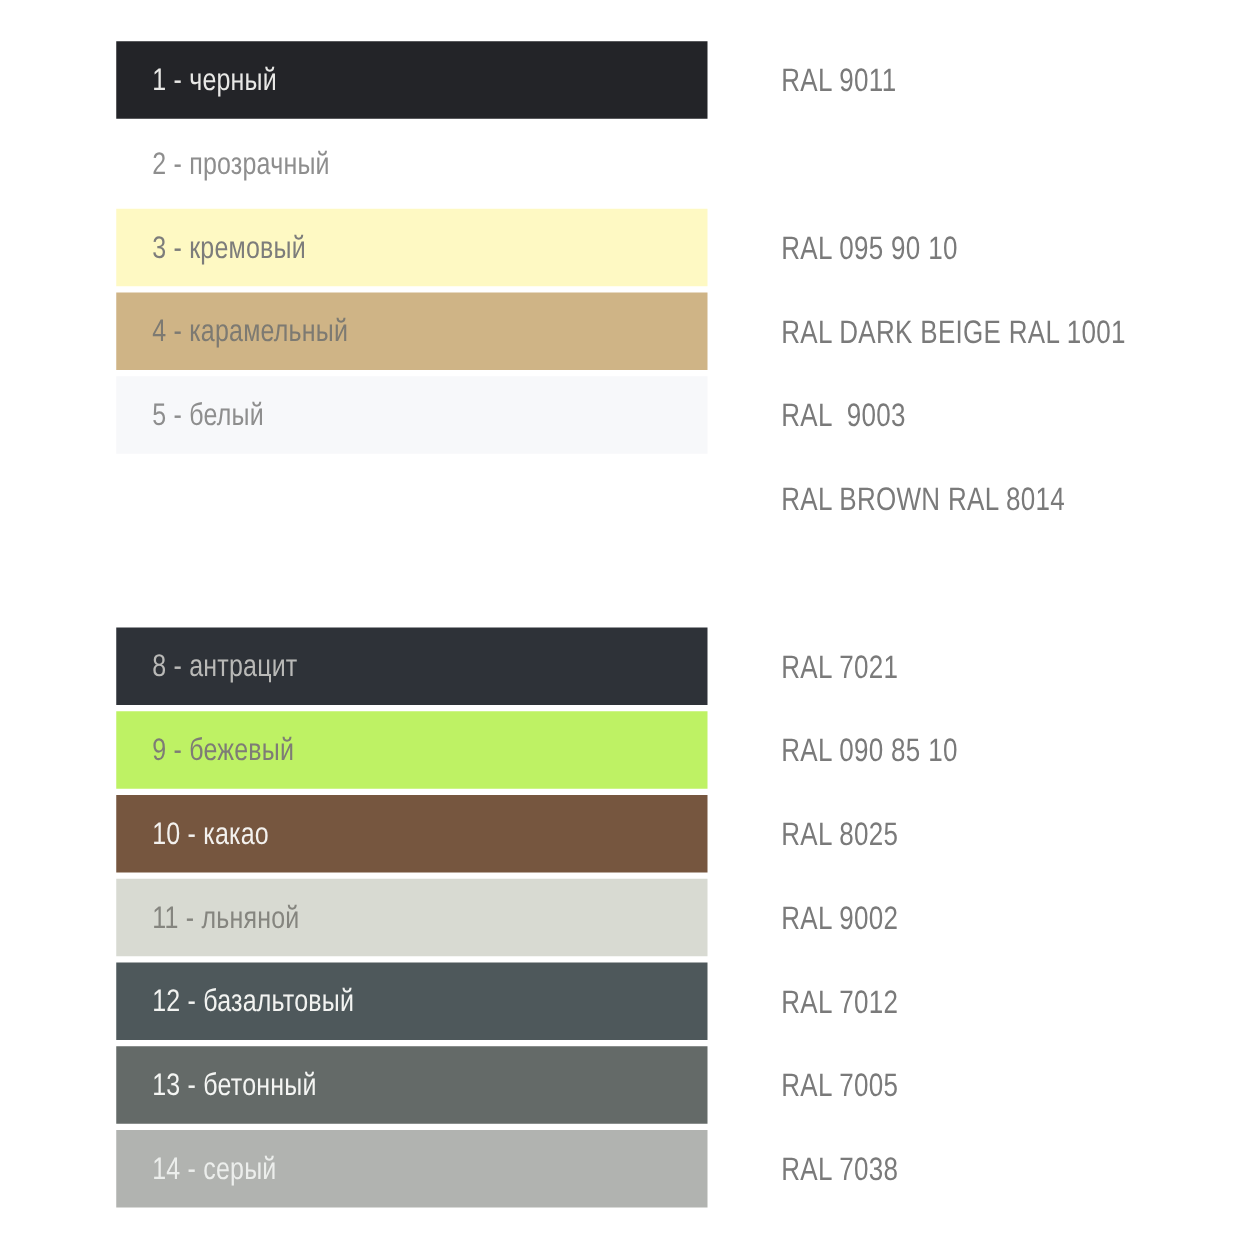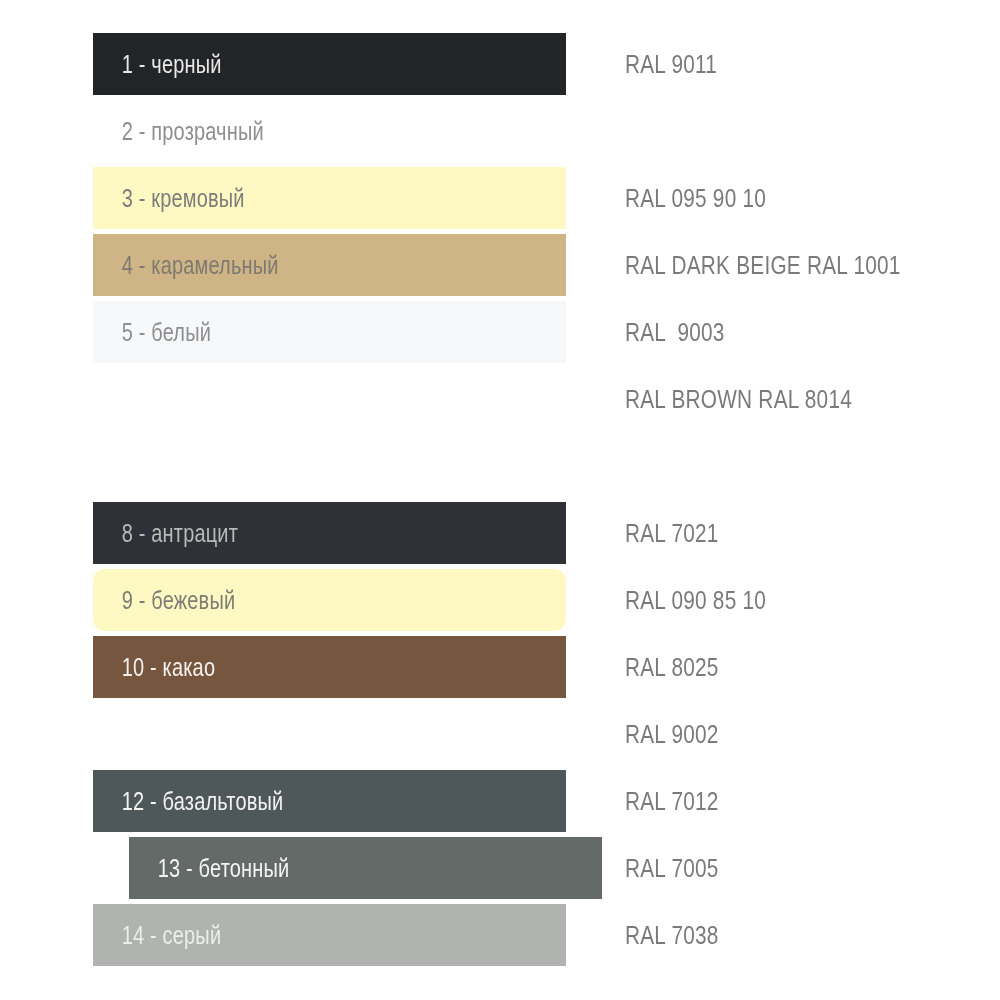--- a/index.html
+++ b/index.html
@@ -91,42 +91,45 @@
     <div class="row" style="top: 368px; height: 62px;">
       <div class="ral">RAL BROWN RAL 8014</div>
     </div>
     <div class="row" style="top: 502px; height: 62px;">
       <div class="swatch" style="background: rgb(46, 50, 56);">
         <span class="swatch-label" style="color: rgb(185, 185, 183);">8 - антрацит</span>
       </div>
       <div class="ral">RAL 7021</div>
     </div>
     <div class="row" style="top: 569px; height: 62px;">
-      <div class="swatch" style="background: #fef9c3; border-radius: 12px;">
+      <div class="swatch" style="background: #bef264;">
         <span class="swatch-label" style="color: rgb(126, 124, 118);">9 - бежевый</span>
       </div>
       <div class="ral">RAL 090 85 10</div>
     </div>
     <div class="row" style="top: 636px; height: 62px;">
       <div class="swatch" style="background: rgb(118, 86, 63);">
         <span class="swatch-label" style="color: rgb(243, 241, 238);">10 - какао</span>
       </div>
       <div class="ral">RAL 8025</div>
     </div>
     <div class="row" style="top: 703px; height: 62px;">
+      <div class="swatch" style="background: rgb(216, 218, 210);">
+        <span class="swatch-label" style="color: rgb(133, 133, 127);">11 - льняной</span>
+      </div>
       <div class="ral">RAL 9002</div>
     </div>
     <div class="row" style="top: 770px; height: 62px;">
       <div class="swatch" style="background: rgb(78, 88, 91);">
         <span class="swatch-label" style="color: rgb(242, 243, 241);">12 - базальтовый</span>
       </div>
       <div class="ral">RAL 7012</div>
     </div>
     <div class="row" style="top: 837px; height: 62px;">
-      <div class="swatch" style="background: rgb(100, 106, 104); margin-left: 36px;">
+      <div class="swatch" style="background: rgb(100, 106, 104);">
         <span class="swatch-label" style="color: rgb(244, 245, 243);">13 - бетонный</span>
       </div>
       <div class="ral">RAL 7005</div>
     </div>
     <div class="row" style="top: 904px; height: 62px;">
       <div class="swatch" style="background: rgb(177, 179, 176);">
         <span class="swatch-label" style="color: rgb(236, 238, 236);">14 - серый</span>
       </div>
       <div class="ral">RAL 7038</div>
     </div>

